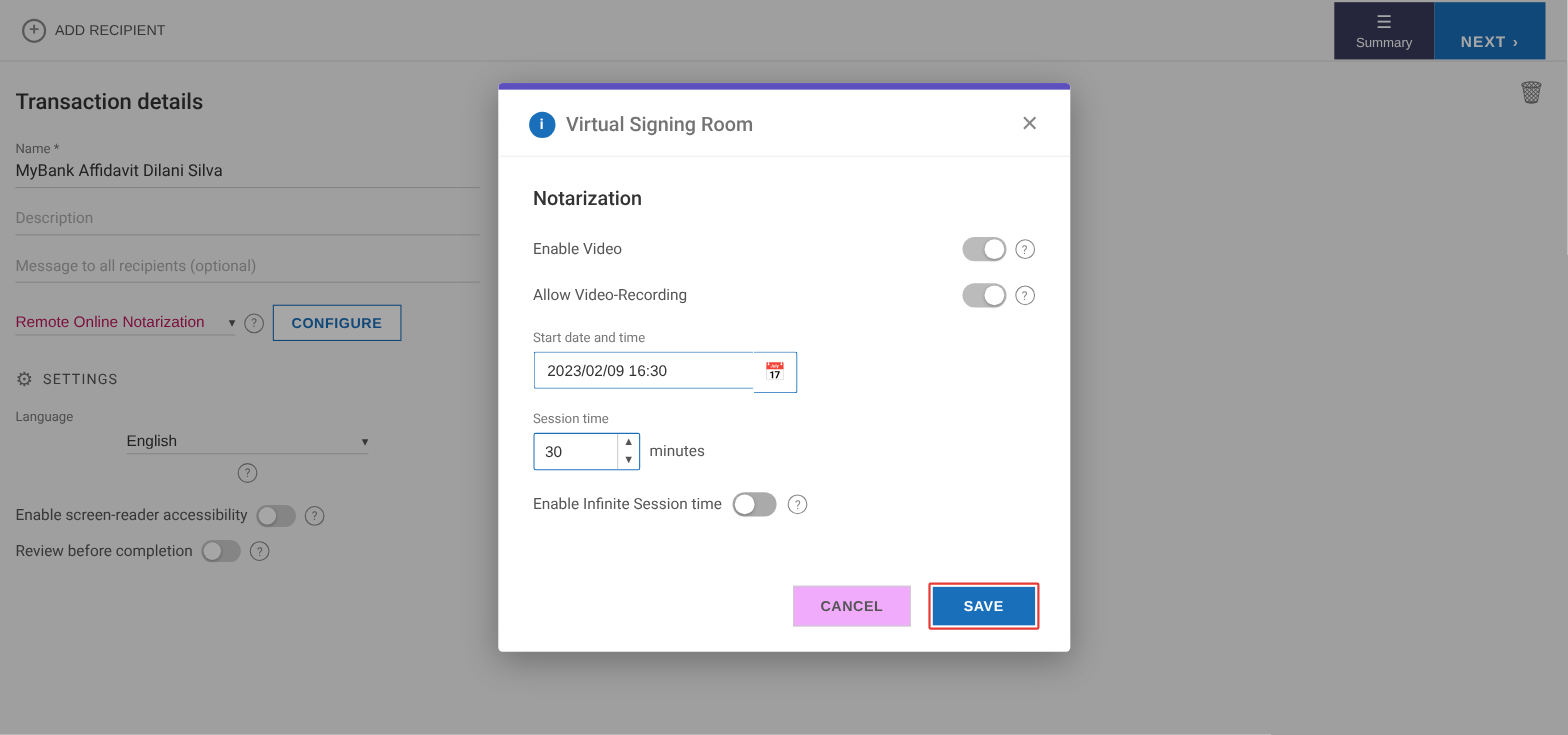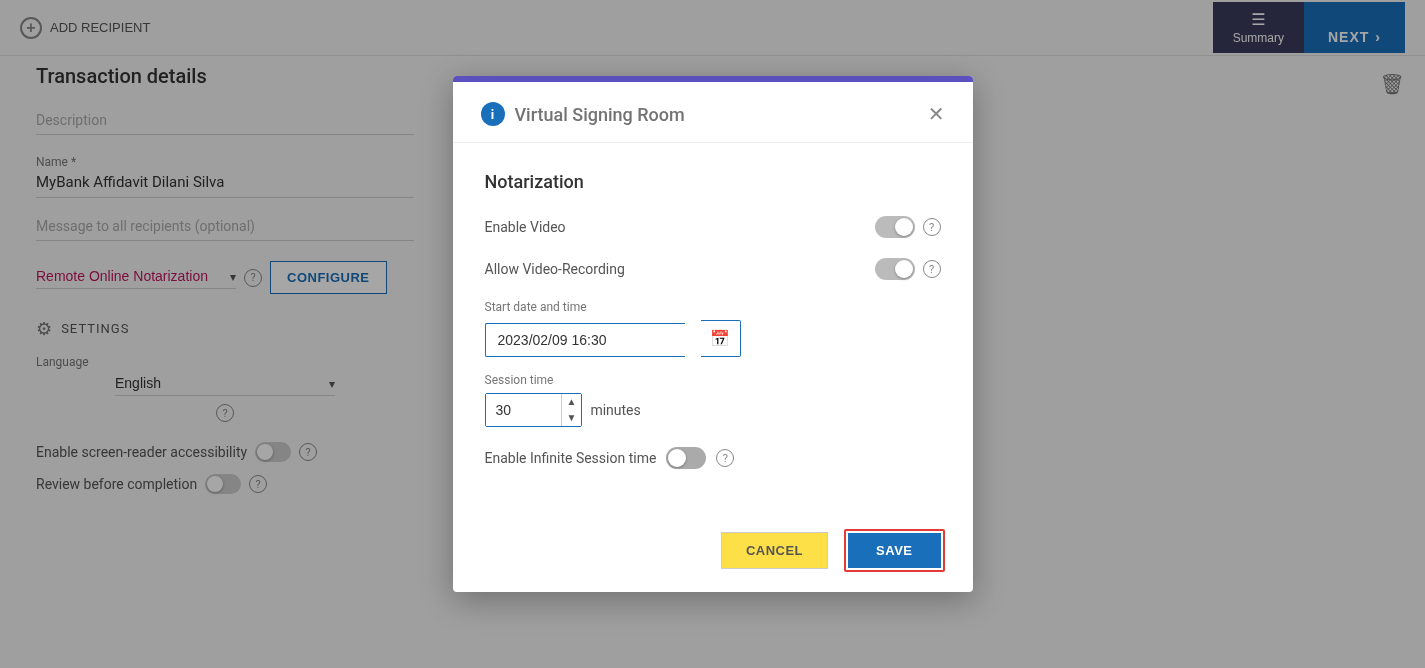--- a/index.html
+++ b/index.html
@@ -81,24 +81,24 @@
       cursor: pointer;
       display: flex;
       align-items: flex-end;
       gap: 6px;
       letter-spacing: 1px;
     }
 
     
     .main-content {
       position: absolute;
-      top: 40px;
+      top: 56px;
       left: 0;
       width: 450px;
-      padding: 24px 36px;
+      padding: 24px 14px;
     }
     .transaction-title {
       font-size: 20px;
       font-weight: 500;
       color: #333;
       margin-bottom: 24px;
     }
     .form-field {
       margin-bottom: 20px;
     }
@@ -381,22 +381,22 @@
       margin-bottom: 16px;
     }
     .field-label-small {
       font-size: 12px;
       color: #777;
       margin-bottom: 6px;
       display: block;
     }
     .datetime-input-row {
       display: flex;
-      align-items: flex-end;
-      gap: 16px;
+      align-items: flex-start;
+      gap: 0;
     }
     .datetime-input {
       border: 1px solid #1a6fba;
       border-right: none;
       padding: 8px 12px;
       font-size: 14px;
       color: #333;
       outline: none;
       width: 200px;
       border-radius: 2px 0 0 2px;
@@ -456,21 +456,21 @@
 
     
     .modal-footer {
       display: flex;
       align-items: center;
       justify-content: flex-end;
       padding: 12px 28px 20px;
       gap: 16px;
     }
     .cancel-btn {
-      background: #fde047;
+      background: #f0abfc;
       border: 1px solid #ccc;
       color: #555;
       padding: 10px 24px;
       font-size: 13px;
       font-weight: 600;
       cursor: pointer;
       letter-spacing: 0.5px;
     }
     .save-btn-wrapper {
       border: 2.5px solid #e53935;
@@ -538,26 +538,26 @@
         <span>NEXT</span>
         <span>›</span>
       </button>
     </div>
   </div>
 
   <div class="main-content">
     <div class="transaction-title">Transaction details</div>
 
     <div class="form-field">
-      <span class="form-input-placeholder">Description</span>
-    </div>
-
-    <div class="form-field">
       <span class="form-label">Name *</span>
       <div class="form-value">MyBank Affidavit Dilani Silva</div>
+    </div>
+
+    <div class="form-field">
+      <span class="form-input-placeholder">Description</span>
     </div>
 
     <div class="form-field">
       <span class="form-input-placeholder">Message to all recipients (optional)</span>
     </div>
 
     <div class="ron-row">
       <div class="ron-select-wrapper">
         <select class="ron-select">
           <option>Remote Online Notarization</option>

